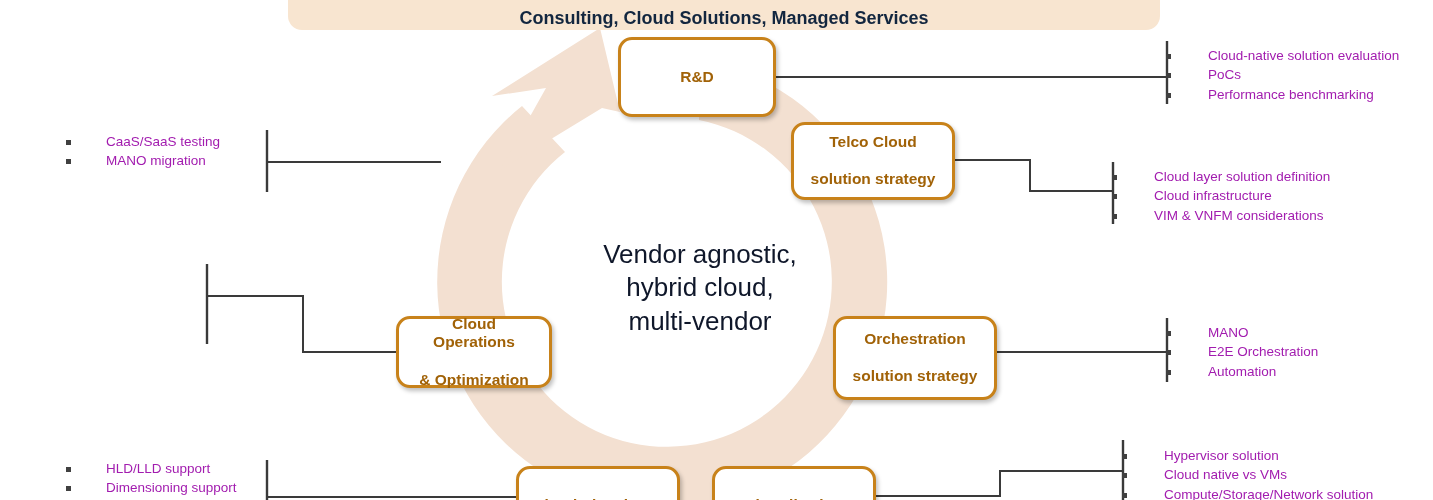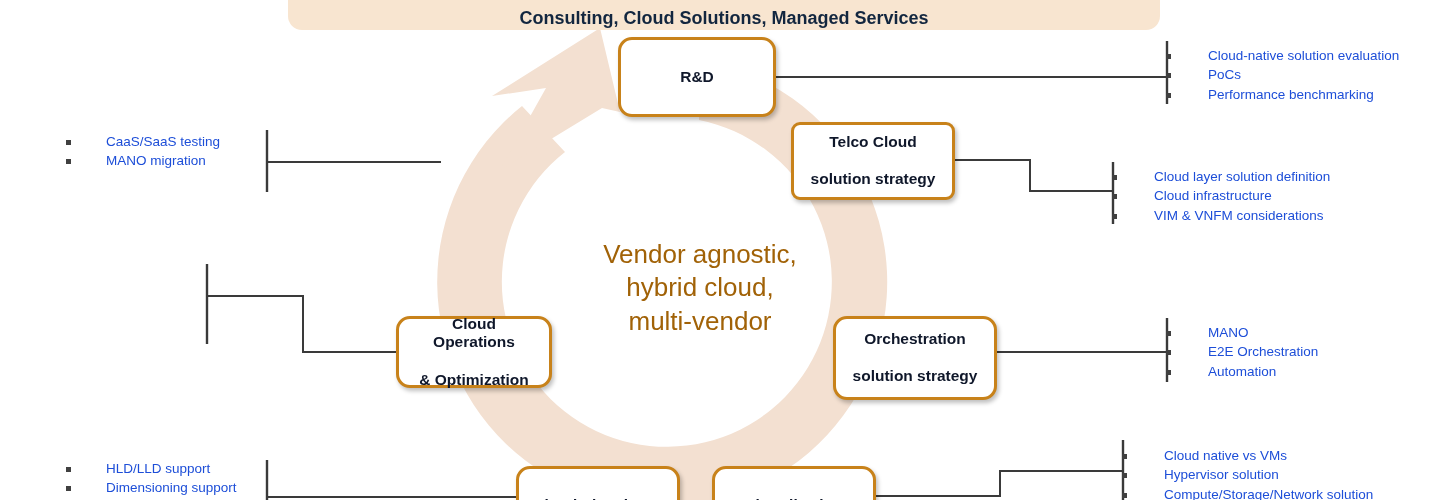--- a/index.html
+++ b/index.html
@@ -19,47 +19,47 @@
     font-size:18px;color:#12263F;white-space:nowrap;line-height:1.05;font-weight:bold;
   }
 
   
   .ring-svg{position:absolute;left:0;top:0;width:1433px;height:500px;
             pointer-events:none;}
 
   
   .center-caption{
     position:absolute;left:584px;top:238px;width:232px;
-    text-align:center;color:#a16207;font-size:26px;line-height:1.28;
+    text-align:center;color:#0f172a;font-size:26px;line-height:1.28;
   }
 
   
   .node{
     position:absolute;background:#ffffff;border:3px solid #C8821A;
     border-radius:14px;box-sizing:border-box;
     display:flex;align-items:center;justify-content:center;text-align:center;
-    font-weight:bold;font-size:15.5px;color:#0f172a;line-height:1.2;
+    font-weight:bold;font-size:15.5px;color:#a16207;line-height:1.2;
     box-shadow:2px 3px 4px rgba(0,0,0,0.25);
   }
   .node span{display:block;padding:0 6px;}
 
   #node-rd        {left:618px;top:37px; width:158px;height:80px;}
-  #node-telco     {left:791px;top:122px;width:164px;height:78px;border-radius:9px;}
+  #node-telco     {left:791px;top:122px;width:164px;height:78px;}
   #node-orch      {left:833px;top:316px;width:164px;height:84px;}
   #node-virt      {left:712px;top:466px;width:164px;height:78px;}
   #node-planning  {left:516px;top:466px;width:164px;height:78px;}
   #node-ops       {left:396px;top:316px;width:156px;height:72px;}
   #node-sunset    {left:441px;top:126px;width:162px;height:74px;}
 
   
   .conn-svg{position:absolute;left:0;top:0;width:1433px;height:500px;
             pointer-events:none;}
 
   
-  .callout{position:absolute;font-size:13.5px;color:#1d4ed8;line-height:1.22;}
+  .callout{position:absolute;font-size:13.5px;color:#a21caf;line-height:1.22;}
   .callout ul{list-style:none;margin:0;padding:0;}
   .callout li{position:relative;padding-left:40px;white-space:nowrap;
               margin:0 0 3px 0;}
   .callout li:before{
     content:"";position:absolute;left:0;top:6px;width:5px;height:5px;
     background:#404040;
   }
   .callout.right li{padding-left:42px;}
 
   #co-rd      {left:1166px;top:48px;}
@@ -176,22 +176,22 @@
   <div class="callout right" id="co-orch">
     <ul>
       <li>MANO</li>
       <li>E2E Orchestration</li>
       <li>Automation</li>
     </ul>
   </div>
 
   <div class="callout right" id="co-virt">
     <ul>
+      <li>Hypervisor solution</li>
       <li>Cloud native vs VMs</li>
-      <li>Hypervisor solution</li>
       <li>Compute/Storage/Network solution</li>
     </ul>
   </div>
 
   <div class="callout left" id="co-sunset">
     <ul>
       <li>CaaS/SaaS testing</li>
       <li>MANO migration</li>
     </ul>
   </div>

